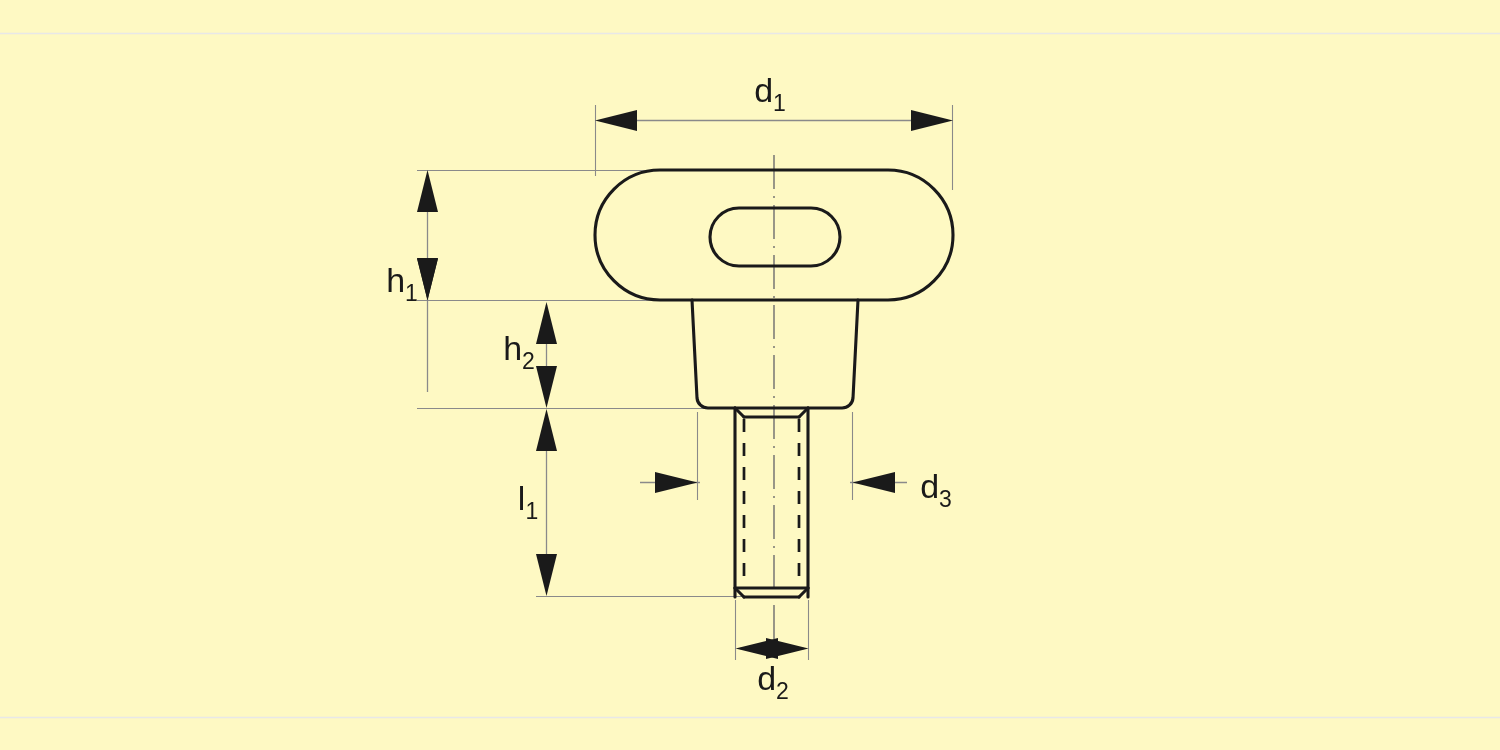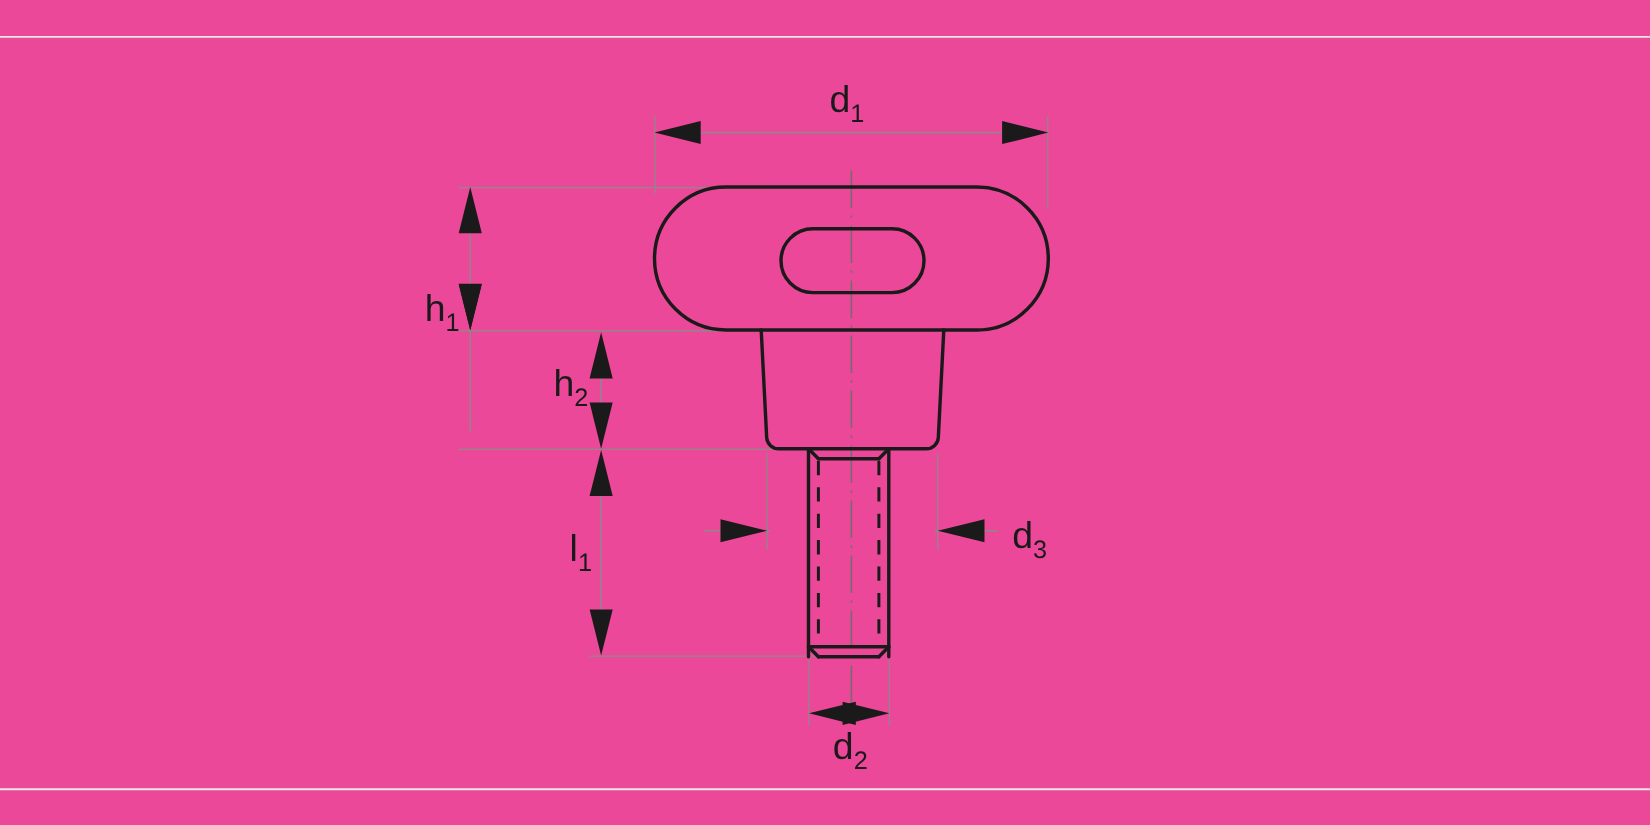--- a/index.html
+++ b/index.html
@@ -7,21 +7,21 @@
     padding: 0;
     background: #ffffff;
   }
   body {
     font-family: "Liberation Sans", sans-serif;
   }
   #page {
     position: relative;
     width: 1500px;
     height: 750px;
-    background: #ec4899;
+    background: #fef9c3;
     overflow: hidden;
   }
   #drawing-svg {
     position: absolute;
     left: 0;
     top: 0;
     width: 1500px;
     height: 750px;
     display: block;
   }

